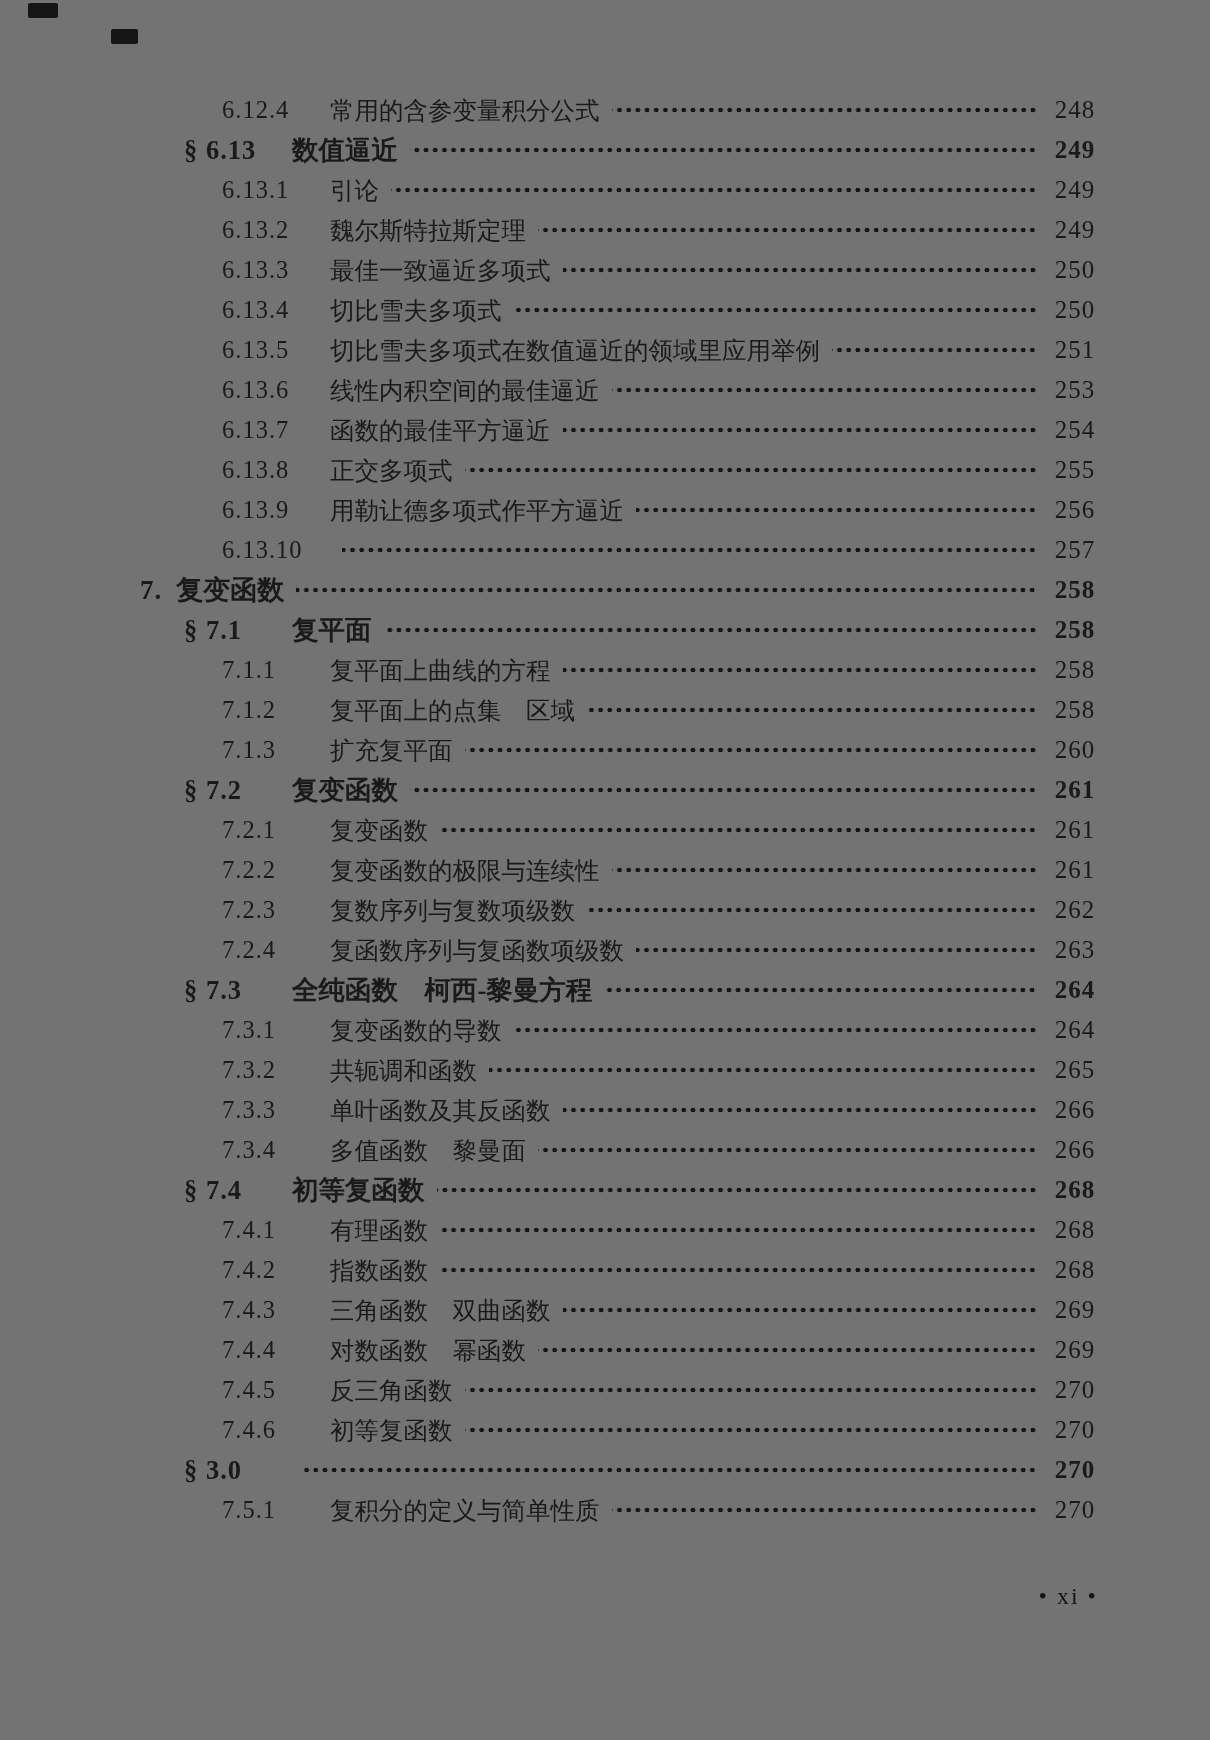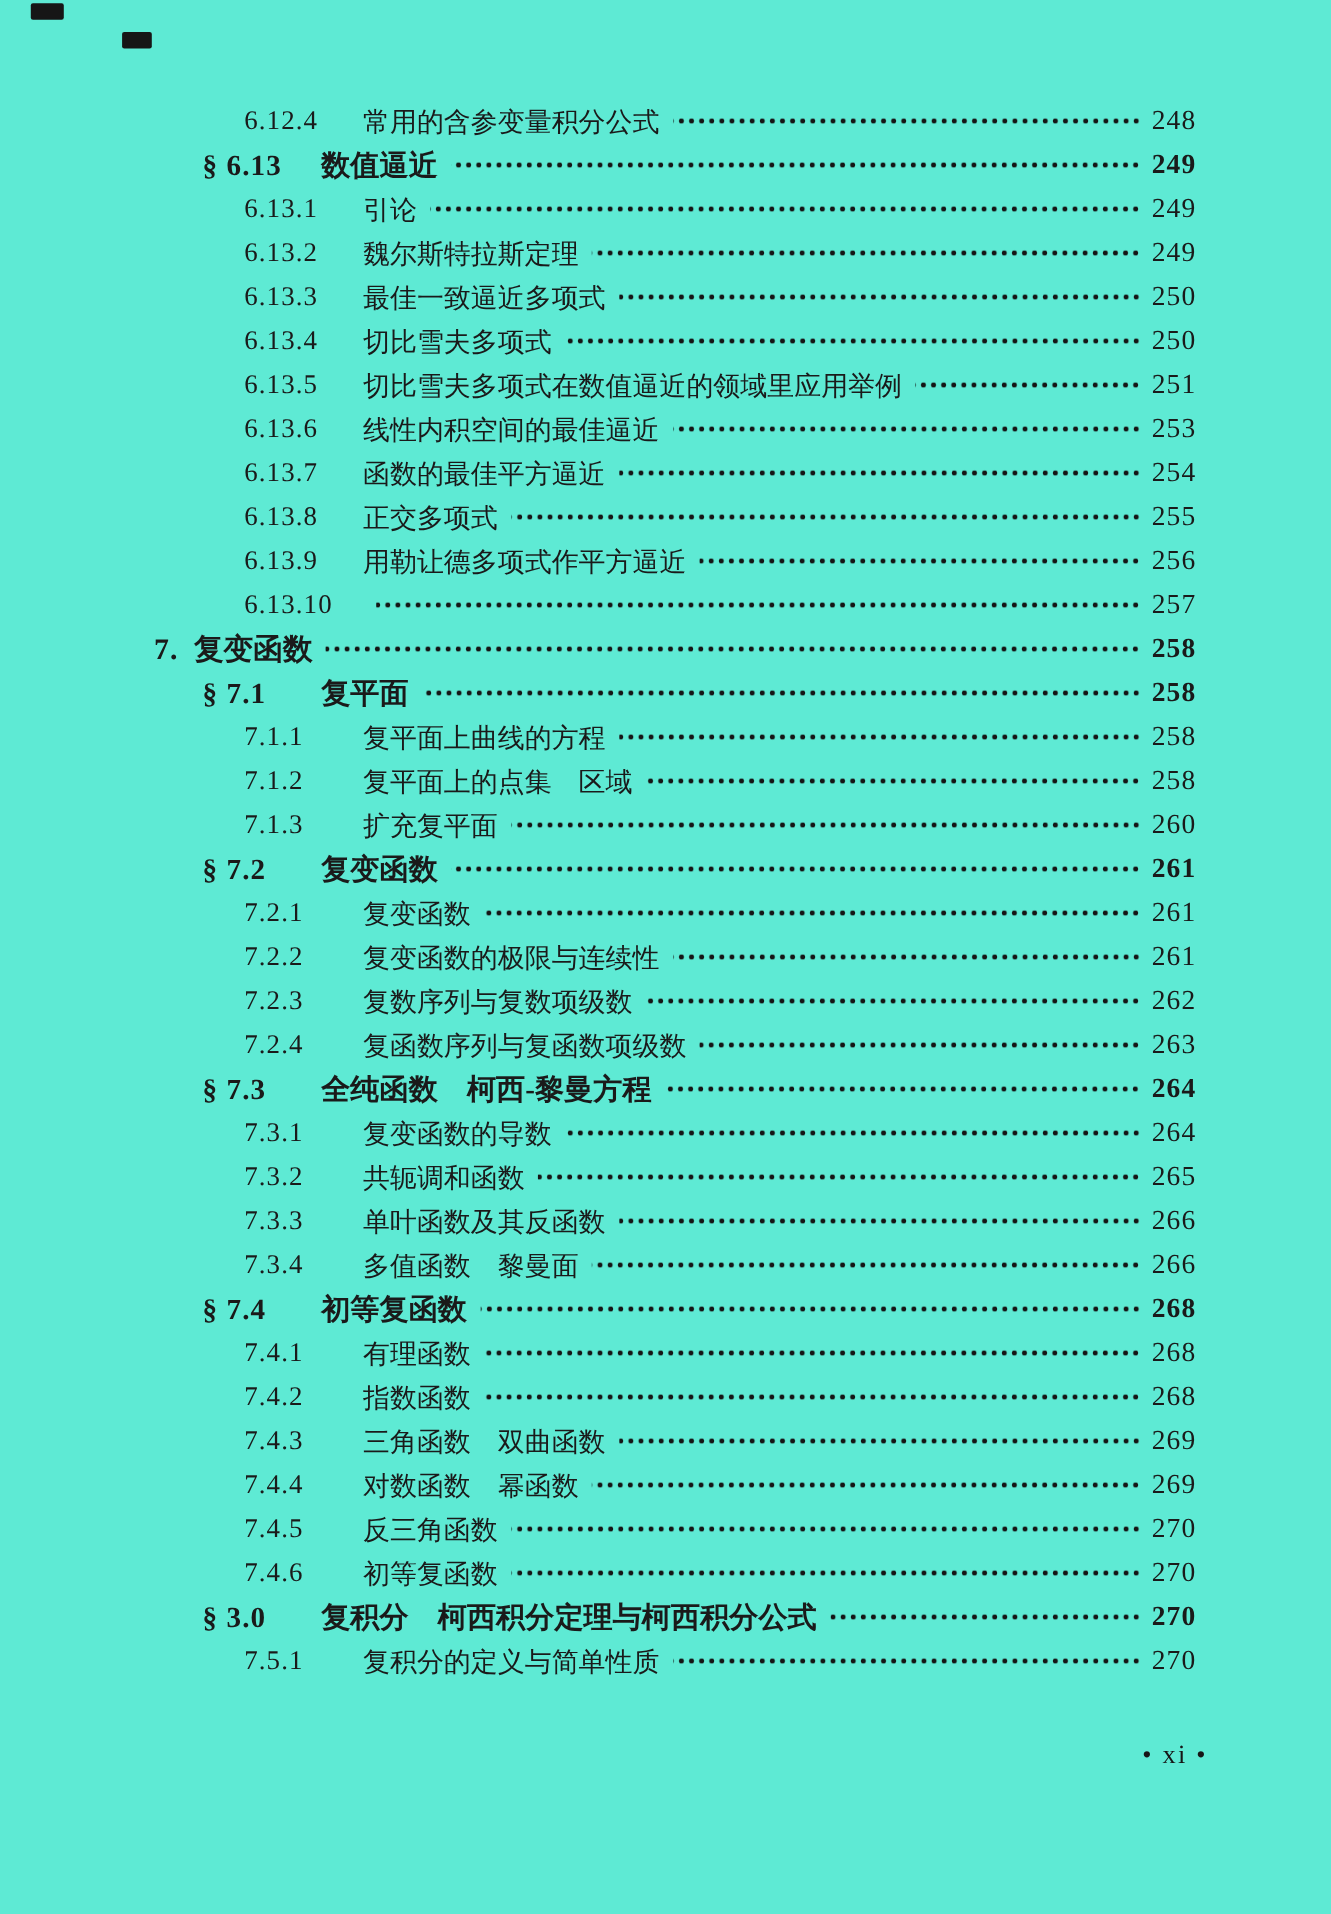--- a/index.html
+++ b/index.html
@@ -5,21 +5,21 @@
   html, body {
     margin: 0;
     padding: 0;
     background: #fcfcfc;
     font-family: "Liberation Serif", "DejaVu Serif", serif;
   }
   .page {
     position: relative;
     width: 1210px;
     height: 1740px;
-    background: #5eead4;
+    background: #737373;
     overflow: hidden;
     color: #1a1a1a;
   }
   .artifact {
     position: absolute;
     background: #161616;
     border-radius: 2px;
   }
   .artifact.a1 { left: 28px; top: 3px;  width: 30px; height: 15px; }
   .artifact.a2 { left: 111px; top: 29px; width: 27px; height: 15px; }
@@ -49,21 +49,21 @@
     margin: 0 10px 0 12px;
     background-image: radial-gradient(circle, #151515 2.1px, rgba(0,0,0,0) 2.6px);
     background-size: 9.2px 6px;
     background-repeat: repeat-x;
     background-position: right center;
     min-width: 12px;
   }
   .row .pagenum {
     flex: none;
     min-width: 56px;
-    text-align: left;
+    text-align: center;
     font-size: 25px;
     letter-spacing: 1px;
   }
 
   .row.sub      { padding-left: 222px; font-size: 24.5px; }
   .row.sub .num { min-width: 92px; }
   .row.section      { padding-left: 184px; font-size: 26.5px; font-weight: 700; }
   .row.section .num { min-width: 92px; }
   .row.chapter      { padding-left: 140px; font-size: 27px; font-weight: 700; }
   .row.chapter .num { margin-right: 14px; }
@@ -284,21 +284,20 @@
     <span class="pagenum">270</span>
   </div>
       <div class="row sub">
     <span class="num">7.4.6</span>
     <span class="title">初等复函数</span>
     <span class="leader"></span>
     <span class="pagenum">270</span>
   </div>
       <div class="row section">
     <span class="num">§ 3.0</span>
-    <span class="title">复积分　柯西积分定理与柯西积分公式</span>
     <span class="leader"></span>
     <span class="pagenum">270</span>
   </div>
       <div class="row sub">
     <span class="num">7.5.1</span>
     <span class="title">复积分的定义与简单性质</span>
     <span class="leader"></span>
     <span class="pagenum">270</span>
   </div>
     </div>

